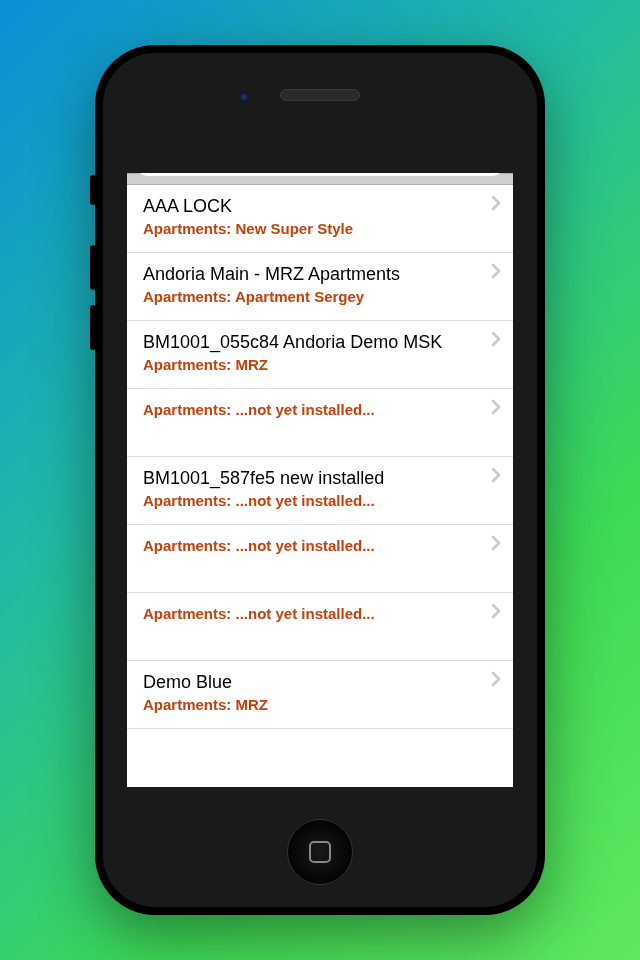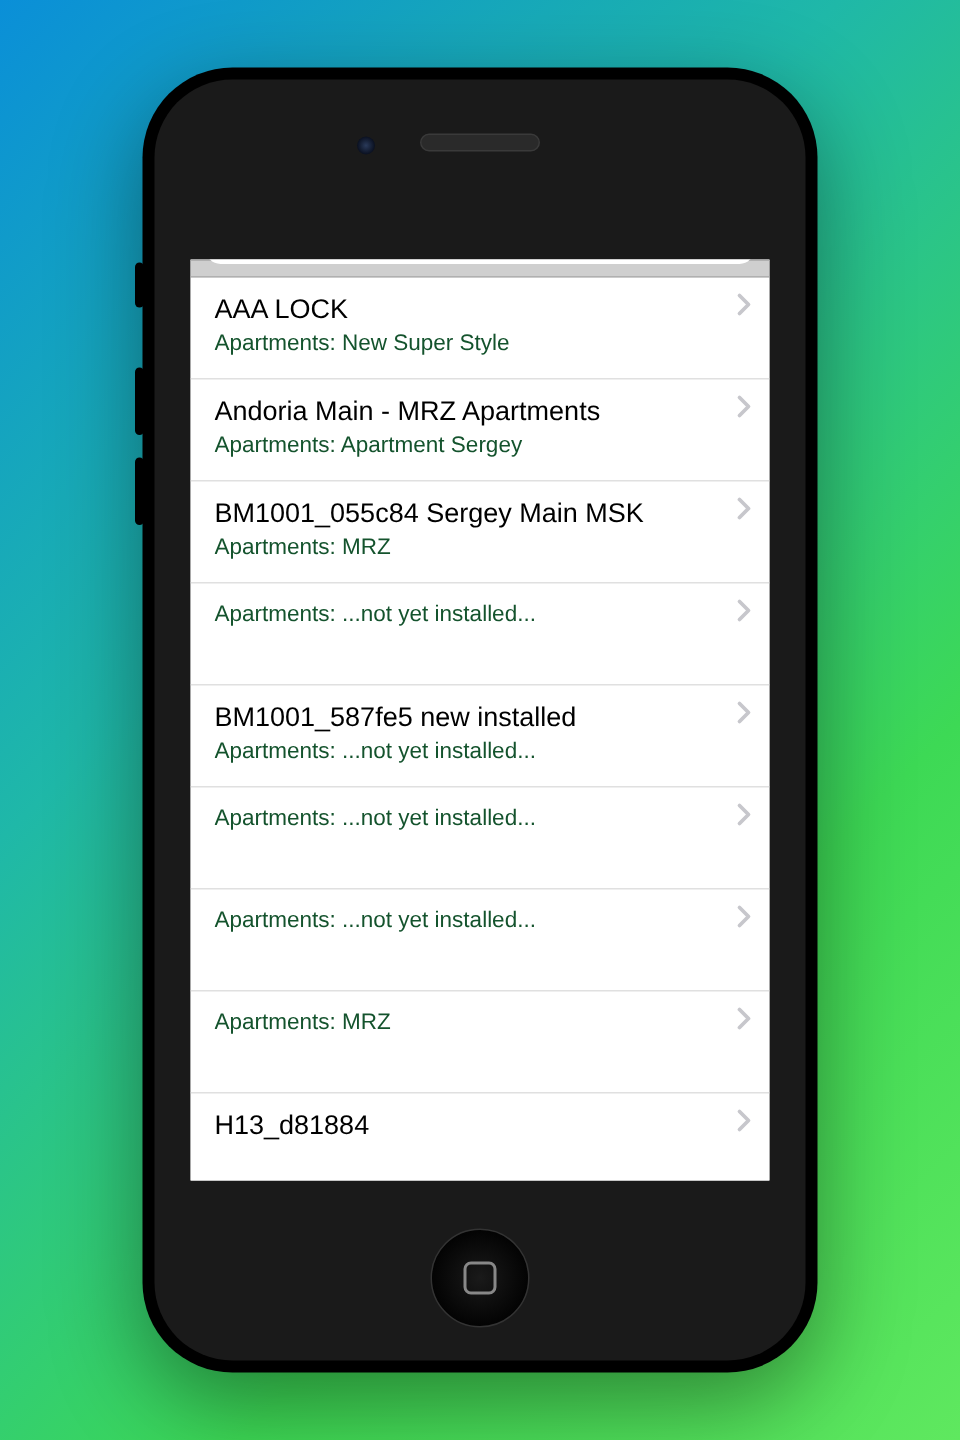--- a/index.html
+++ b/index.html
@@ -120,22 +120,22 @@
     font-size: 18px;
     color: #000;
     font-weight: 400;
     line-height: 1.3;
     white-space: nowrap;
     overflow: hidden;
     text-overflow: ellipsis;
   }
   .row-sub {
     font-size: 15px;
-    color: #14532d;
-    font-weight: 400;
+    color: #c2410c;
+    font-weight: 700;
     line-height: 1.4;
     white-space: nowrap;
     overflow: hidden;
     text-overflow: ellipsis;
   }
   .chevron {
     flex-shrink: 0;
     margin-left: 8px;
   }
   .chevron svg { display: block; }
@@ -176,21 +176,21 @@
           </div>
           <span class="chevron">
               <svg width="10" height="16" viewBox="0 0 10 16">
                 <path d="M2 2 L8 8 L2 14" stroke="#c7c7cc" stroke-width="2.5" fill="none" stroke-linecap="round" stroke-linejoin="round"></path>
               </svg>
             </span>
         </div>
 
         <div class="row">
           <div class="row-text">
-            <div class="row-title">BM1001_055c84 Sergey Main MSK</div>
+            <div class="row-title">BM1001_055c84 Andoria Demo MSK</div>
             <div class="row-sub">Apartments: MRZ</div>
           </div>
           <span class="chevron">
               <svg width="10" height="16" viewBox="0 0 10 16">
                 <path d="M2 2 L8 8 L2 14" stroke="#c7c7cc" stroke-width="2.5" fill="none" stroke-linecap="round" stroke-linejoin="round"></path>
               </svg>
             </span>
         </div>
 
         <div class="row">
@@ -233,40 +233,30 @@
           </div>
           <span class="chevron">
               <svg width="10" height="16" viewBox="0 0 10 16">
                 <path d="M2 2 L8 8 L2 14" stroke="#c7c7cc" stroke-width="2.5" fill="none" stroke-linecap="round" stroke-linejoin="round"></path>
               </svg>
             </span>
         </div>
 
         <div class="row">
           <div class="row-text">
+            <div class="row-title">Demo Blue</div>
             <div class="row-sub">Apartments: MRZ</div>
           </div>
           <span class="chevron">
               <svg width="10" height="16" viewBox="0 0 10 16">
                 <path d="M2 2 L8 8 L2 14" stroke="#c7c7cc" stroke-width="2.5" fill="none" stroke-linecap="round" stroke-linejoin="round"></path>
               </svg>
             </span>
         </div>
 
-        <div class="row" style="border-bottom:none;">
-          <div class="row-text">
-            <div class="row-title">H13_d81884</div>
-            <div class="row-sub"></div>
-          </div>
-          <span class="chevron">
-              <svg width="10" height="16" viewBox="0 0 10 16">
-                <path d="M2 2 L8 8 L2 14" stroke="#c7c7cc" stroke-width="2.5" fill="none" stroke-linecap="round" stroke-linejoin="round"></path>
-              </svg>
-            </span>
-        </div>
 
       </div>
     </div>
 
     <div class="home-btn">
       <div class="home-square"></div>
     </div>
   </div>
 </div>
 

